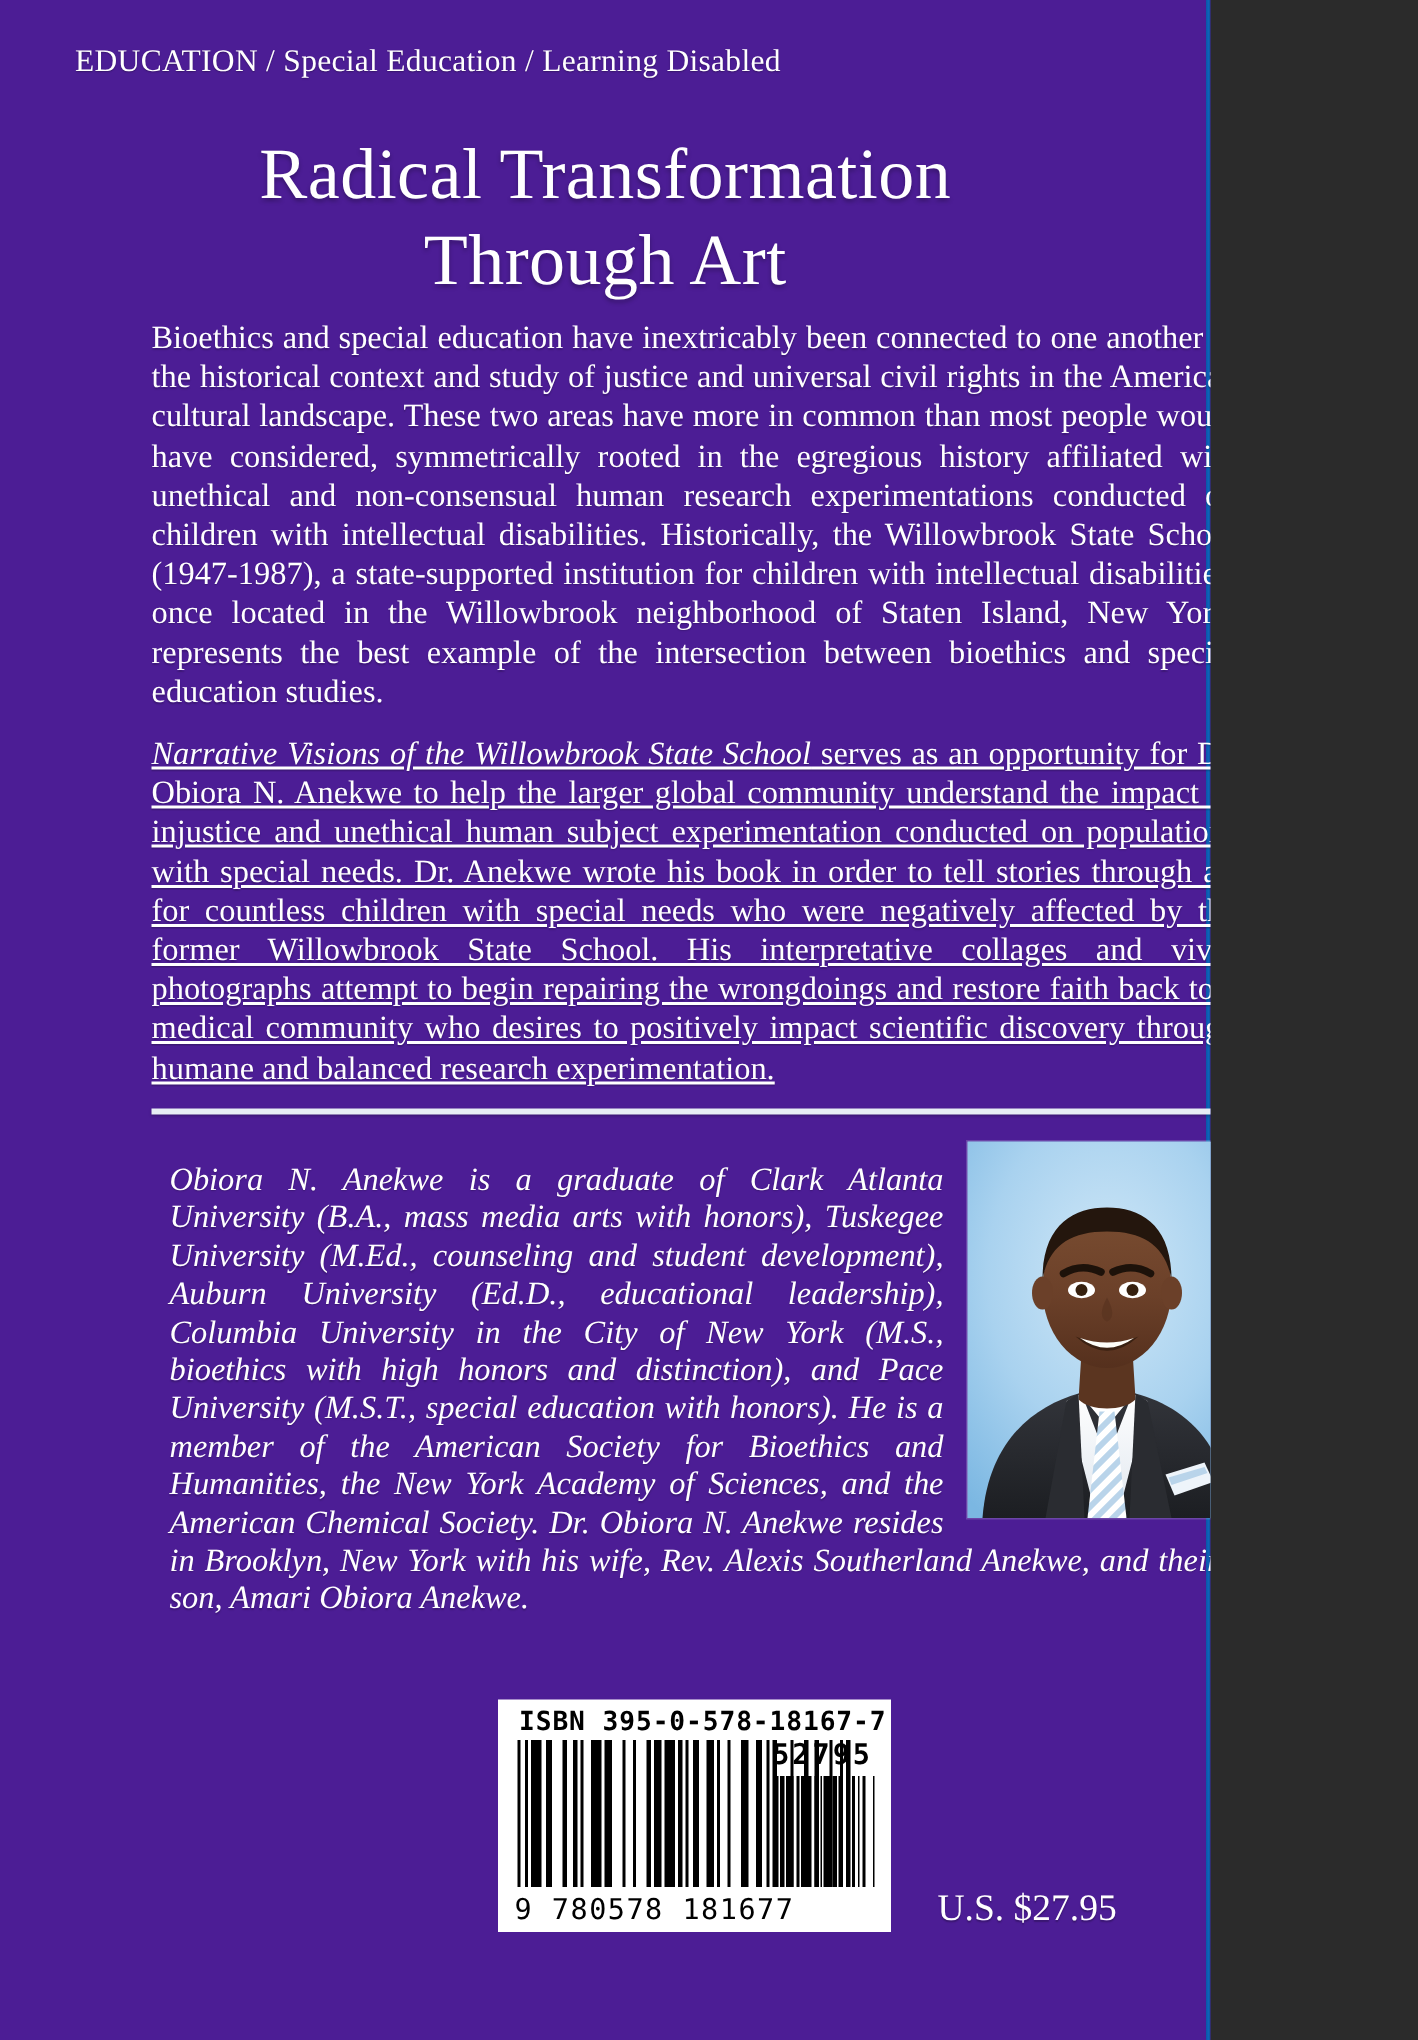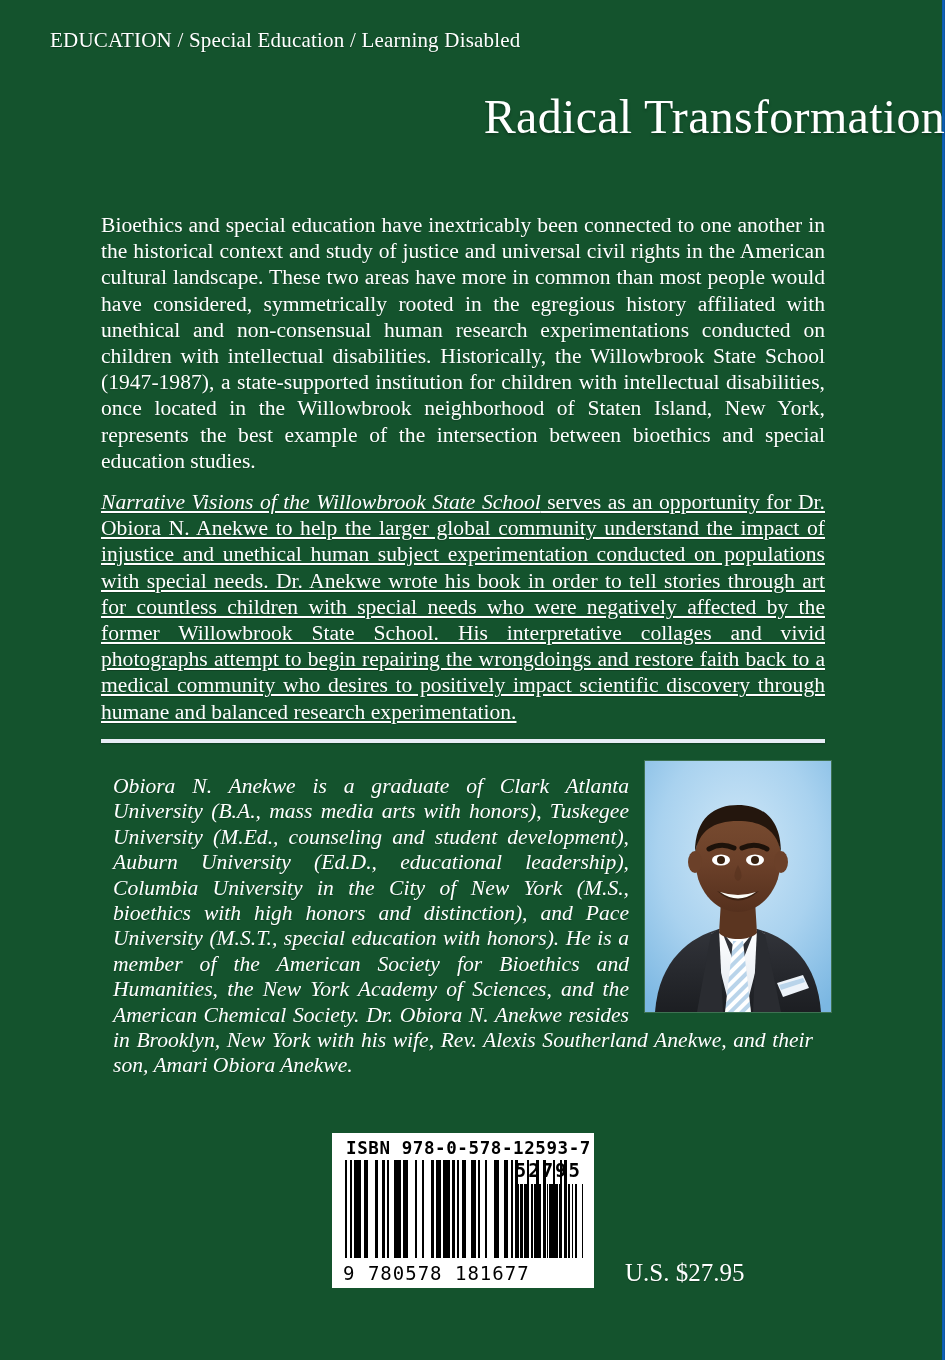--- a/index.html
+++ b/index.html
@@ -3,23 +3,23 @@
 <meta charset="utf-8">
 <title>Book Back Cover</title>
 <style>
   html, body {
     margin: 0;
     padding: 0;
     background: #2b2b2b;
   }
   #cover {
     position: relative;
-    width: 945px;
+    width: 807px;
     height: 1360px;
-    background: #14532d;
+    background: #4c1d95;
     overflow: hidden;
     font-family: "Liberation Serif", "DejaVu Serif", serif;
     color: #ffffff;
     -webkit-font-smoothing: antialiased;
   }
   
   #edge-sliver {
     position: absolute;
     top: 0; right: 0;
     width: 3px; height: 1360px;
@@ -33,21 +33,21 @@
     font-size: 21px;
     letter-spacing: 0.2px;
     white-space: nowrap;
     text-shadow: 0 1px 1px rgba(0,0,0,0.30);
   }
 
   #title-block {
     position: absolute;
     left: 0; right: 0;
     top: 88px;
-    text-align: right;
+    text-align: center;
   }
   #title-block .tline {
     font-size: 48px;
     line-height: 57px;
     font-weight: 400;
     letter-spacing: 0.3px;
     text-shadow: 0 2px 3px rgba(0,0,0,0.28);
   }
 
   #blurb {
@@ -178,20 +178,21 @@
 <body>
 
 <div id="cover">
 
   <div id="edge-sliver"></div>
 
   <div id="category">EDUCATION / Special Education / Learning Disabled</div>
 
   <div id="title-block">
     <div class="tline">Radical Transformation</div>
+    <div class="tline">Through Art</div>
   </div>
 
   <div id="blurb">
     <p>Bioethics and special education have inextricably been connected to one another in the historical context and study of justice and universal civil rights in the American cultural landscape. These two areas have more in common than most people would have considered, symmetrically rooted in the egregious history affiliated with unethical and non-consensual human research experimentations conducted on children with intellectual disabilities. Historically, the Willowbrook State School (1947-1987), a state-supported institution for children with intellectual disabilities, once located in the Willowbrook neighborhood of Staten Island, New York, represents the best example of the intersection between bioethics and special education studies.</p>
     <p><em class="bk-italic">Narrative Visions of the Willowbrook State School</em><span> serves as an opportunity for Dr. Obiora N. Anekwe to help the larger global community understand the impact of injustice and unethical human subject experimentation conducted on populations with special needs. Dr. Anekwe wrote his book in order to tell stories through art for countless children with special needs who were negatively affected by the former Willowbrook State School. His interpretative collages and vivid photographs attempt to begin repairing the wrongdoings and restore faith back to a medical community who desires to positively impact scientific discovery through humane and balanced research experimentation.</span></p>
   </div>
 
   <div id="divider"></div>
 
   <div id="author-photo">
@@ -260,21 +261,21 @@
     </svg>
   </div>
 
   <div id="bio">
     <div class="photo-float"></div>
     <p>Obiora N. Anekwe is a graduate of Clark Atlanta University (B.A., mass media arts with honors), Tuskegee University (M.Ed., counseling and student development), Auburn University (Ed.D., educational leadership), Columbia University in the City of New York (M.S., bioethics with high honors and distinction), and Pace University (M.S.T., special education with honors). He is a member of the American Society for Bioethics and Humanities, the New York Academy of Sciences, and the American Chemical Society. Dr. Obiora N. Anekwe resides in Brooklyn, New York with his wife, Rev. Alexis Southerland Anekwe, and their son, Amari Obiora Anekwe.</p>
   </div>
 
   <div id="barcode-wrap">
     <div id="barcode-inner">
-      <div id="isbn-text">ISBN 978-0-578-12593-7</div>
+      <div id="isbn-text">ISBN 395-0-578-18167-7</div>
       <div id="addon-text">52795</div>
       <div class="bars" id="main-bars">
           <span style="width: 2.33684px; height: 98px; background: rgb(0, 0, 0);"></span>
           <span style="width: 2.33684px; height: 98px; background: transparent;"></span>
           <span style="width: 2.33684px; height: 98px; background: rgb(0, 0, 0);"></span>
           <span style="width: 2.33684px; height: 98px; background: transparent;"></span>
           <span style="width: 7.01053px; height: 98px; background: rgb(0, 0, 0);"></span>
           <span style="width: 2.33684px; height: 98px; background: transparent;"></span>
           <span style="width: 4.67368px; height: 98px; background: rgb(0, 0, 0);"></span>
           <span style="width: 7.01053px; height: 98px; background: transparent;"></span>

